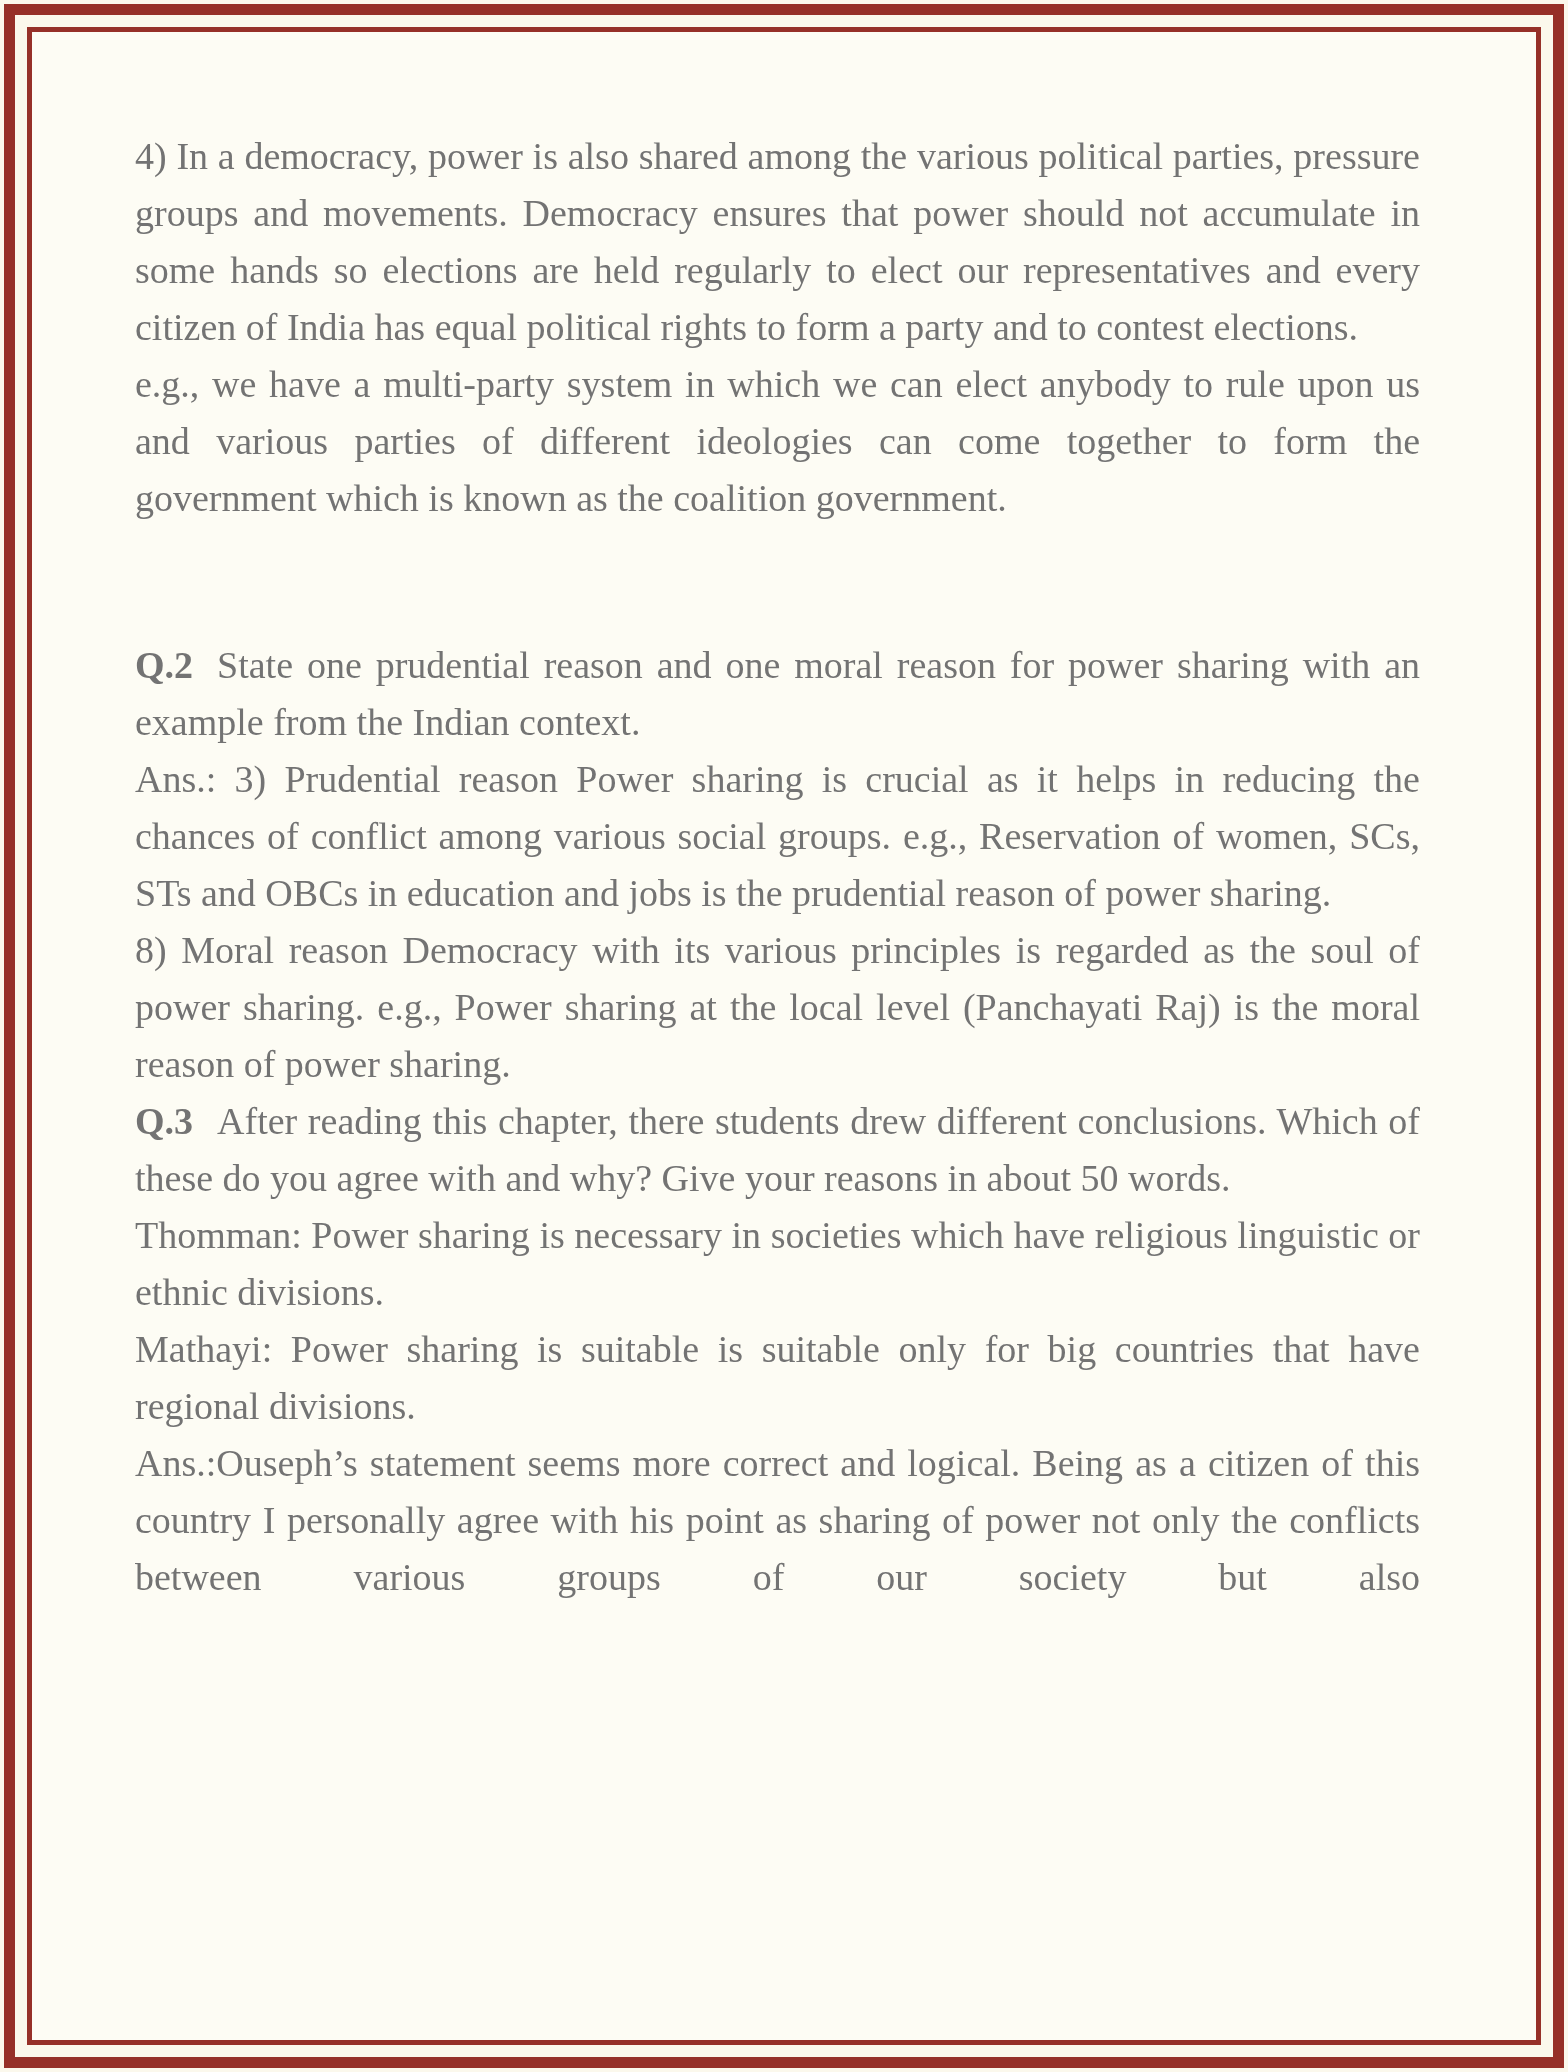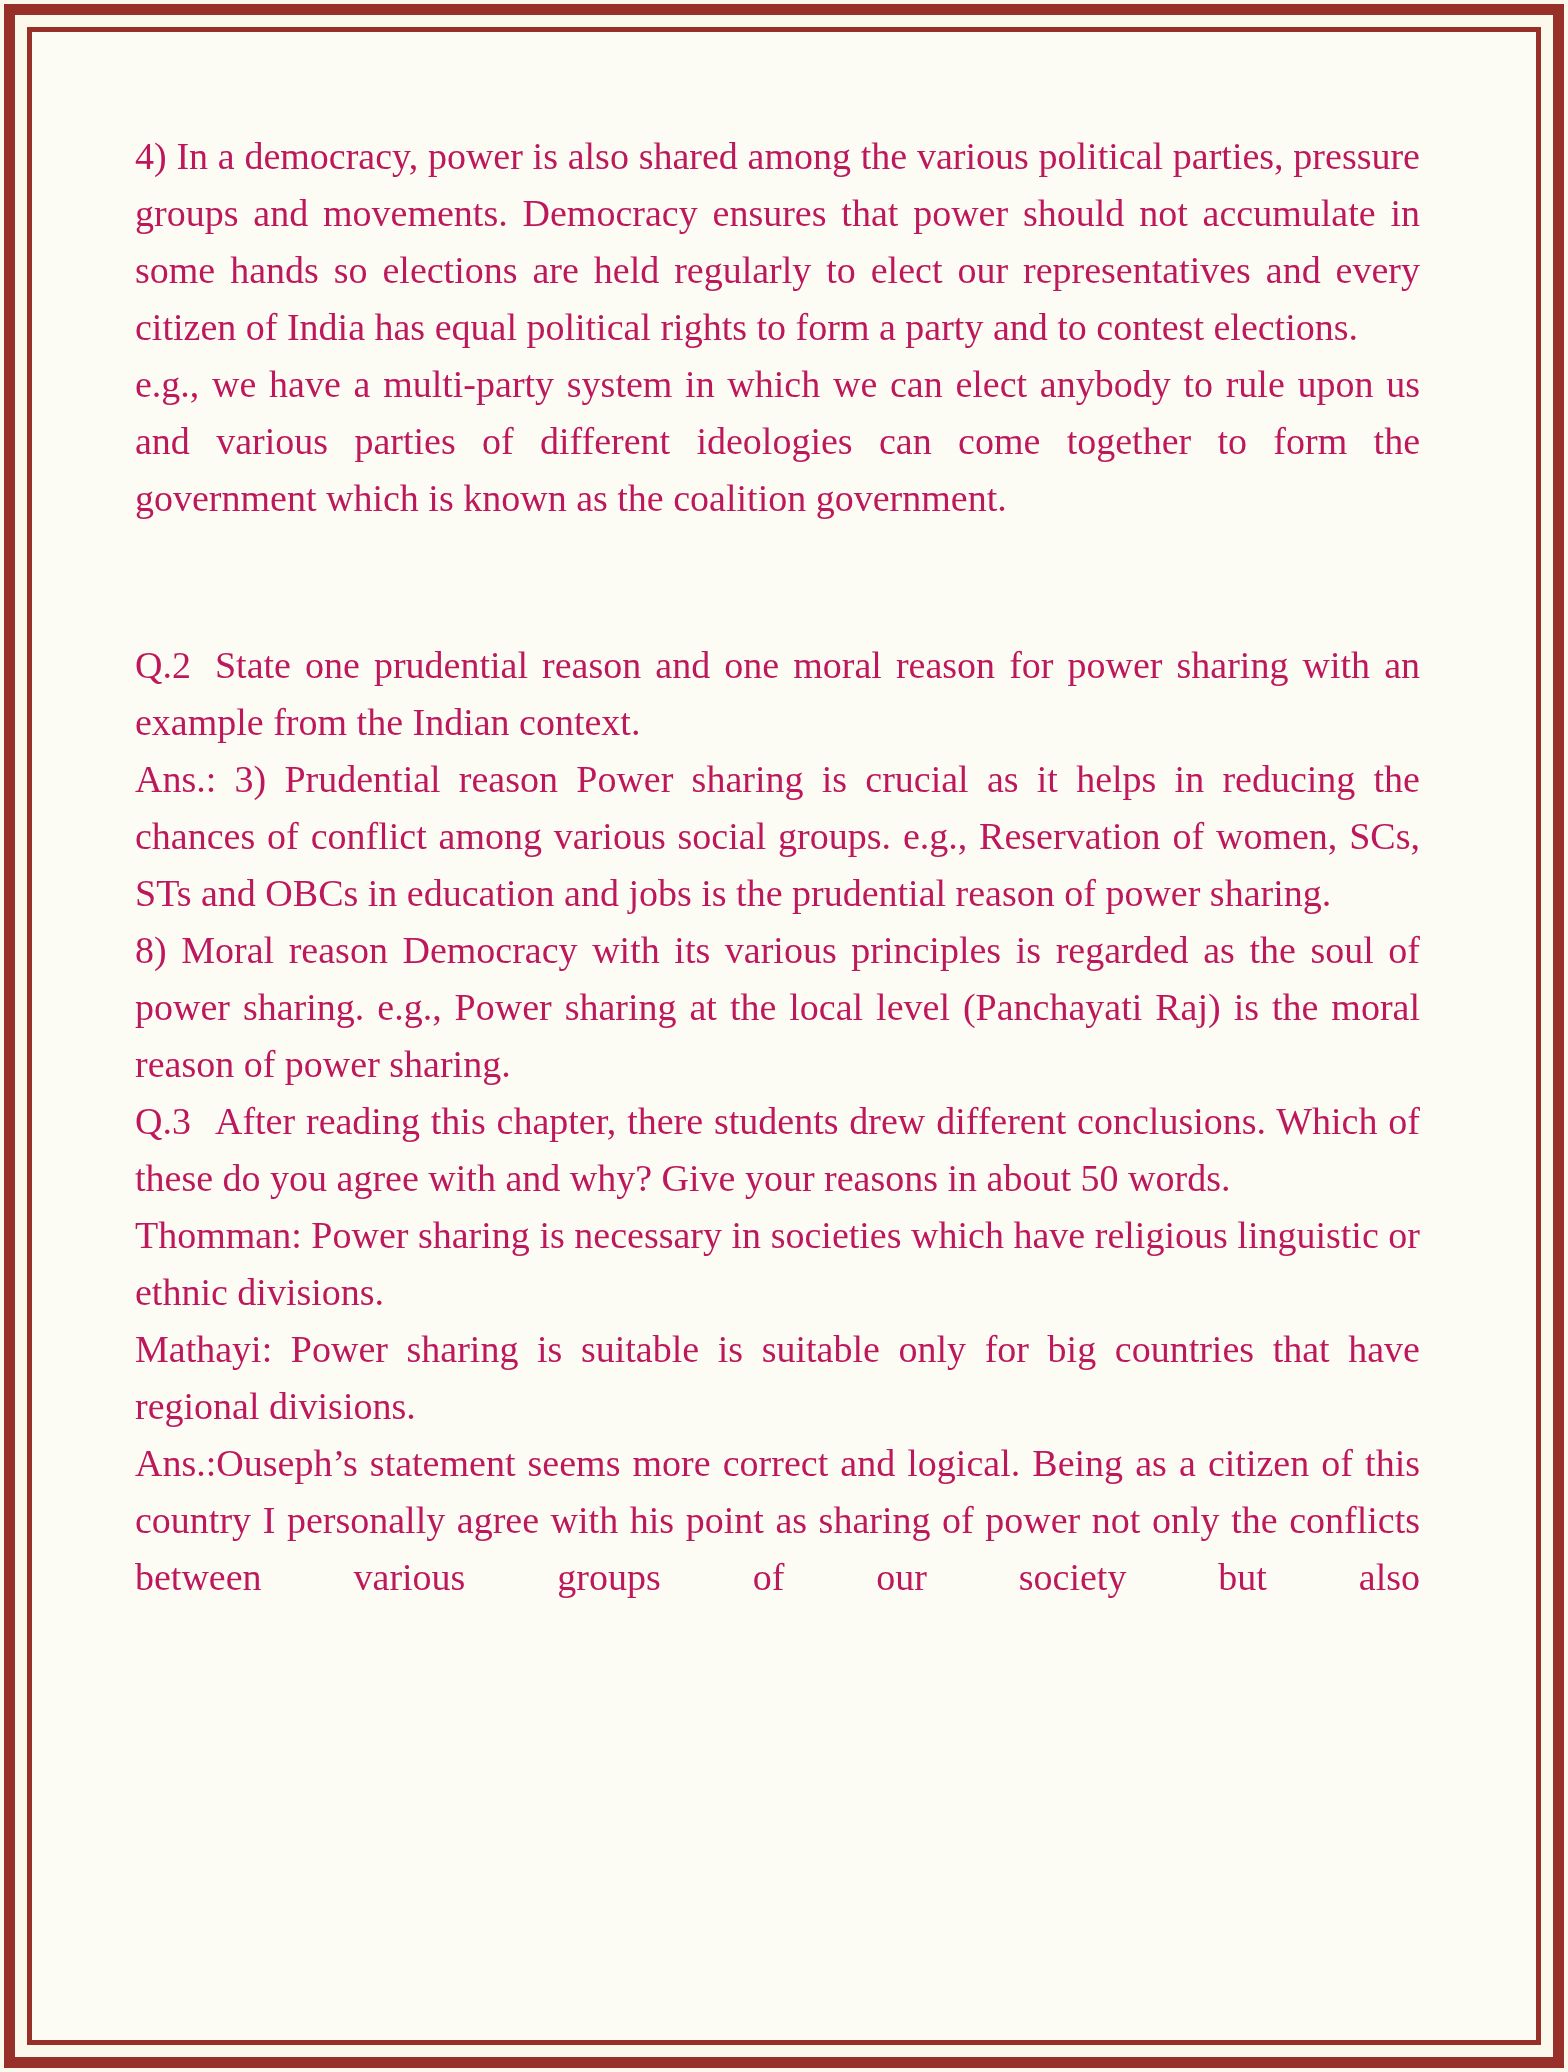--- a/index.html
+++ b/index.html
@@ -25,30 +25,30 @@
     position: absolute;
     inset: 27px;
     border: 5px solid #963028;
     background: #fdfcf4;
   }
   .content {
     position: absolute;
     left: 135px;
     right: 148px;
     top: 128px;
-    color: #be185d;
+    color: #737373;
     font-size: 38px;
     line-height: 57px;
   }
   .content p {
     margin: 0;
     text-align: justify;
   }
   .q-label {
-    font-weight: normal;
+    font-weight: bold;
     margin-right: 24px;
   }
   .spacer-lg {
     height: 110px;
   }
   .q3-block {
     margin-top: 32px;
   }
   .ans-label {
   }

